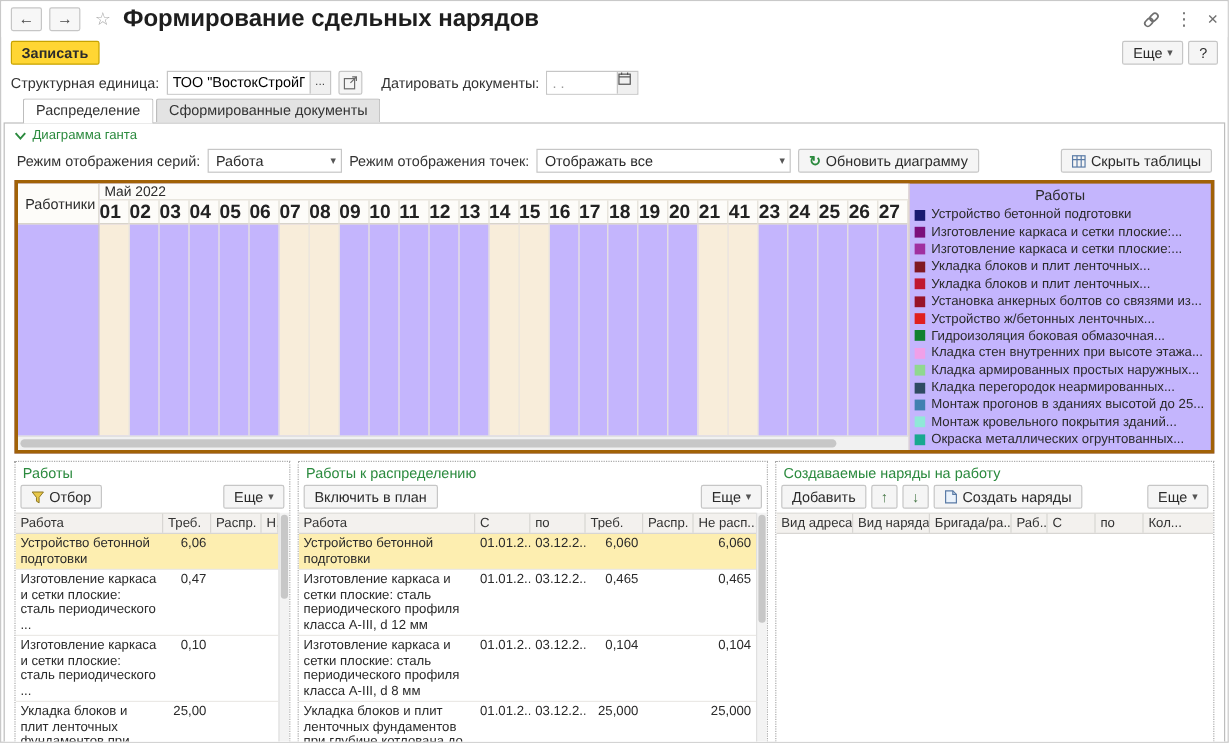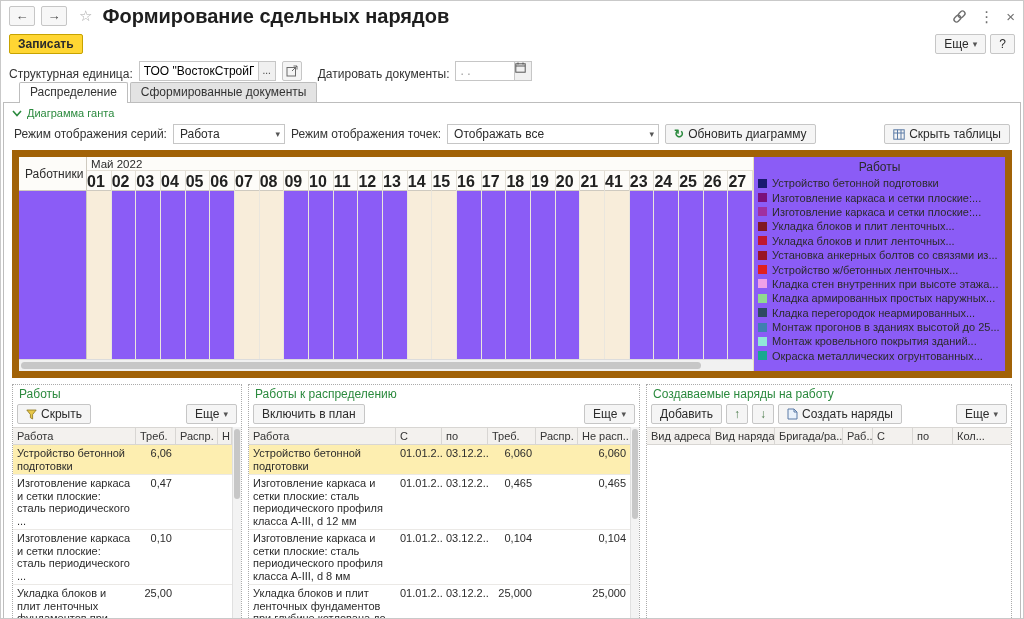--- a/index.html
+++ b/index.html
@@ -16,42 +16,42 @@
   .wintitle { font-size:20px; font-weight:600; color:#1e1e1e; margin-left:4px; }
   .titlebar .right { margin-left:auto; display:flex; align-items:center; gap:12px; color:#707070; }
   .ticon { font-size:15px; cursor:pointer; color:#707070; line-height:1; }
   
   .cmdbar { height:26px; display:flex; align-items:center; padding:0 8px; gap:6px; }
   .btn { display:inline-flex; align-items:center; gap:4px; height:20px; padding:0 8px; background:#f5f5f5; border:1px solid #c6c6c6; border-radius:2px; font-size:12px; color:#2b2b2b; cursor:pointer; white-space:nowrap; }
   .btn.save { background:#ffd633; border-color:#c7a300; font-weight:600; }
   .cmdbar .right { margin-left:auto; display:flex; gap:4px; }
   .arr { font-size:9px; color:#555; }
   
-  .fieldbar { height:24px; display:flex; align-items:flex-end; gap:6px; padding:0 8px; }
+  .fieldbar { height:24px; display:flex; align-items:center; gap:6px; padding:0 8px; }
   .flabel { color:#333; }
   .inputbox { display:flex; align-items:center; height:20px; border:1px solid #c6c6c6; background:#fff; }
   .inputbox input { border:0; outline:0; height:18px; font:12px "Liberation Sans","DejaVu Sans",sans-serif; padding:0 4px; width:118px; }
   .inputbox .mini { width:17px; height:18px; border-left:1px solid #c6c6c6; background:#f0f0f0; font-size:10px; text-align:center; line-height:17px; cursor:pointer; color:#444; }
   .iconbtn { width:20px; height:20px; border:1px solid #c6c6c6; border-radius:2px; background:#f5f5f5; display:inline-flex; align-items:center; justify-content:center; cursor:pointer; }
   .dateinput input { width:58px; color:#999; }
   
   .tabs { display:flex; gap:2px; padding:0 0 0 6px; height:21px; align-items:flex-end;margin-left:12px; }
   .tab { padding:2px 10px 3px; border:1px solid #bdbdbd; border-bottom:none; font-size:12px; cursor:pointer; background:#e3e3e3; color:#333; border-radius:2px 2px 0 0; }
   .tab.active { background:#fff; position:relative; z-index:2; margin-bottom:-1px; padding-bottom:4px; }
   
   .content { border:1px solid #bdbdbd; margin:0 2px 2px; height:541px; background:#fff; display:flex; flex-direction:column; }
   .secheader { display:flex; align-items:center; gap:5px; padding:4px 8px 2px; color:#2b8a3e; cursor:pointer; font-size:11px; }
   .controls { display:flex; align-items:center; gap:6px; padding:3px 10px; }
   .combo { position:relative; display:flex; align-items:center; height:20px; border:1px solid #c6c6c6; background:#fff; padding:0 18px 0 6px; cursor:pointer; }
   .combo .arr { position:absolute; right:4px; }
   .combo.narrow { width:112px; }
   .combo.wide { width:212px; }
   .controls .spacer { flex:1; }
   
-  .ganttarea { margin:3px 8px 4px; border:7px solid #a16207; display:flex; height:228px; background:#8b5cf6; }
+  .ganttarea { margin:3px 8px 4px; border:3px solid #a16207; display:flex; height:228px; background:#c4b5fd; }
   .chart { flex:1; min-width:0; display:grid; grid-template-columns:68px 1fr; grid-template-rows:34px 1fr 12px; }
   .workers { grid-row:1; grid-column:1; border-right:1px solid #cfcac0; border-bottom:1px solid #cfcac0; display:flex; align-items:center; padding-left:6px; font-size:12px; background:#fdfcf9; }
   .chead { grid-row:1; grid-column:2; display:flex; flex-direction:column; min-width:0; border-bottom:1px solid #cfcac0; background:#fdfcf9; }
   .monthrow { height:16px; padding:1px 0 0 4px; font-size:11.5px; border-bottom:1px solid #e3dfd6; }
   .daysrow { flex:1; display:flex; }
   .day { flex:1; font-size:16px; color:#222; border-right:1px solid #e3dfd6; padding-top:2px; overflow:hidden;font-weight:bold; }
   .rowlabels { grid-row:2; grid-column:1; border-right:1px solid #cfcac0; }
   .cbody { grid-row:2; grid-column:2; display:flex; min-width:0; }
   .daycol { flex:1; border-right:1px solid #eae6dd; }
   .daycol.w { background:#f8edda; }
@@ -282,20 +282,24 @@
         </div>
       <div class="legitem">
           <span class="sq" style="background-color: rgb(152, 20, 40);"></span>
           <span class="lbl">Установка анкерных болтов со связями из...</span>
         </div>
       <div class="legitem">
           <span class="sq" style="background-color: rgb(224, 32, 32);"></span>
           <span class="lbl">Устройство ж/бетонных ленточных...</span>
         </div>
       <div class="legitem">
+          <span class="sq" style="background-color: rgb(16, 128, 48);"></span>
+          <span class="lbl">Гидроизоляция боковая обмазочная...</span>
+        </div>
+      <div class="legitem">
           <span class="sq" style="background-color: rgb(240, 160, 232);"></span>
           <span class="lbl">Кладка стен внутренних при высоте этажа...</span>
         </div>
       <div class="legitem">
           <span class="sq" style="background-color: rgb(144, 216, 144);"></span>
           <span class="lbl">Кладка армированных простых наружных...</span>
         </div>
       <div class="legitem">
           <span class="sq" style="background-color: rgb(47, 74, 99);"></span>
           <span class="lbl">Кладка перегородок неармированных...</span>
@@ -317,21 +321,21 @@
 
   <div class="panels">
 
     <div class="panel p1">
       <div class="ptitle">Работы</div>
       <div class="ptoolbar">
         <button class="btn">
           <svg width="11" height="11" viewBox="0 0 11 11">
               <path d="M0.8 1 H10.2 L6.6 5.5 V10 L4.4 8.7 V5.5 Z" fill="#e8c84a" stroke="#8a7420" stroke-width="0.8"></path>
             </svg>
-          <span>Скрыть</span>
+          <span>Отбор</span>
         </button>
         <button class="btn right">
           <span>Еще</span>
           <span class="arr">▾</span>
         </button>
       </div>
       <div class="tbl" style="padding-right:9px">
         <div class="thead">
           <div class="cw">Работа</div>
           <div class="c40">Треб.</div>

